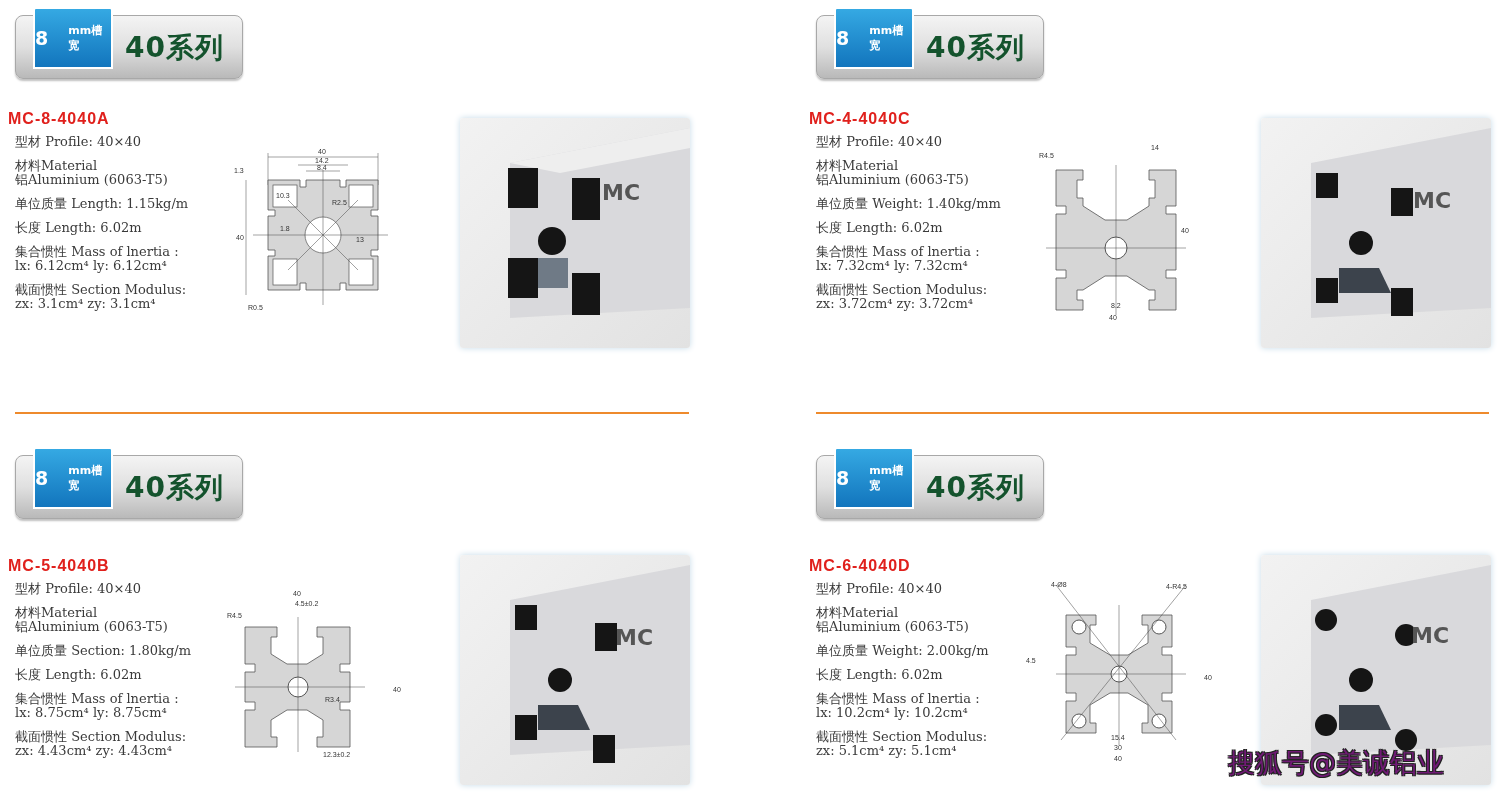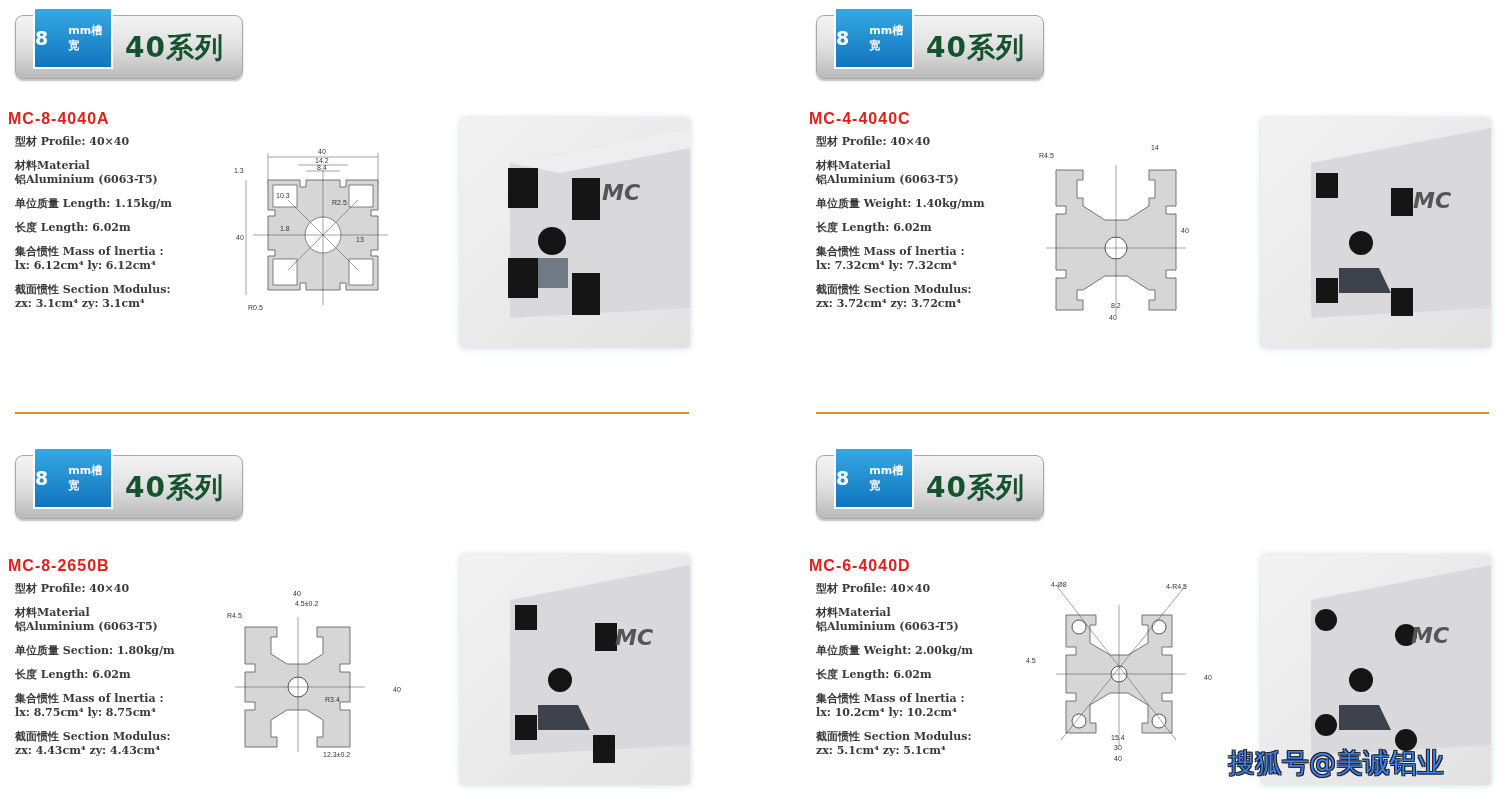--- a/index.html
+++ b/index.html
@@ -13,29 +13,29 @@
   .badge .tab { position:absolute; left:18px; top:0; width:80px; height:62px;
     background:linear-gradient(#35a9e3, #1275bd); border:2px solid #fff; box-sizing:border-box;
     border-radius:3px 3px 0 0; display:flex; align-items:center; justify-content:center;
     font-family:"DejaVu Sans", sans-serif; color:#fff; font-weight:bold; }
   .badge .tab .big { font-size:19px; }
   .badge .tab .sm { font-size:11px; margin-left:20px; }
   .badge .series { position:absolute; left:110px; top:22px; font-family:"DejaVu Sans", sans-serif;
     font-weight:bold; font-size:28px; color:#14532d; letter-spacing:1px; }
   .model { position:absolute; left:8px; top:110px; font-family:"Liberation Sans", sans-serif;
     font-weight:bold; font-size:16px; color:#e0201c; letter-spacing:1px; }
-  .specs { position:absolute; left:15px; top:135px; font-size:11px; line-height:14px; color:#3a3a3a;font-weight:bold; }
+  .specs { position:absolute; left:15px; top:135px; font-size:13px; line-height:14px; color:#3a3a3a; }
   .specs p { margin:0 0 10px 0; }
   .drawing { position:absolute; }
   .photo { position:absolute; width:230px; height:230px; border-radius:3px;
-    background:linear-gradient(135deg,#f2f2f2,#e2e2e2); box-shadow:0 0 6px #c6dbe8; overflow:hidden;font-style:italic; }
+    background:linear-gradient(135deg,#f2f2f2,#e2e2e2); box-shadow:0 0 6px #c6dbe8; overflow:hidden; }
   .photo .mc { position:absolute; font-family:"DejaVu Sans", sans-serif; font-weight:bold; font-size:22px; color:#555; }
   .divider { position:absolute; top:412px; height:2px; background:#ee8a2c; }
   .watermark { position:absolute; left:1228px; top:745px; font-family:"DejaVu Sans", sans-serif;
-    font-size:27px; color:#3b82f6; text-shadow:1px 1px 0 #222, -1px -1px 0 #222, 1px -1px 0 #222, -1px 1px 0 #222; }
+    font-size:27px; color:#701a75; text-shadow:1px 1px 0 #222, -1px -1px 0 #222, 1px -1px 0 #222, -1px 1px 0 #222; }
 </style>
 </head>
 <body>
 
 <div class="section" style="left:0;top:0;">
   <div class="badge">
     <div class="plate"></div>
     <div class="tab">
       <span class="big">8</span>
         <span class="sm">mm槽宽</span>
@@ -156,21 +156,21 @@
 
 <div class="section" style="left:0;top:440px;">
   <div class="badge">
     <div class="plate"></div>
     <div class="tab">
       <span class="big">8</span>
         <span class="sm">mm槽宽</span>
     </div>
     <div class="series">40系列</div>
   </div>
-  <div class="model" style="top:117px;">MC-8-2650B</div>
+  <div class="model" style="top:117px;">MC-5-4040B</div>
   <div class="specs" style="top:142px;">
     <p>型材 Profile: 40×40</p>
     <p><span>材料Material</span><br><span>铝Aluminium (6063-T5)</span></p>
     <p>单位质量 Section: 1.80kg/m</p>
     <p>长度 Length: 6.02m</p>
     <p><span>集合惯性 Mass of lnertia :</span><br><span>lx: 8.75cm⁴   ly: 8.75cm⁴</span></p>
     <p><span>截面惯性 Section Modulus:</span><br><span>zx: 4.43cm⁴  zy: 4.43cm⁴</span></p>
   </div>
   <svg class="drawing" style="left:215px;top:142px;" width="200" height="180" viewBox="0 0 200 180">
     <path d="M30 45 H62 V55 H56 V72 L72 82 H92 L108 72 V55 H102 V45 H135 V82 H125 V90 H135 V120 H125 V128 H135 V165 H102 V155 H108 V138 L92 128 H72 L56 138 V155 H62 V165 H30 V128 H40 V120 H30 V90 H40 V82 H30 Z" fill="#d6d6d6" stroke="#555" stroke-width="0.8"></path>

